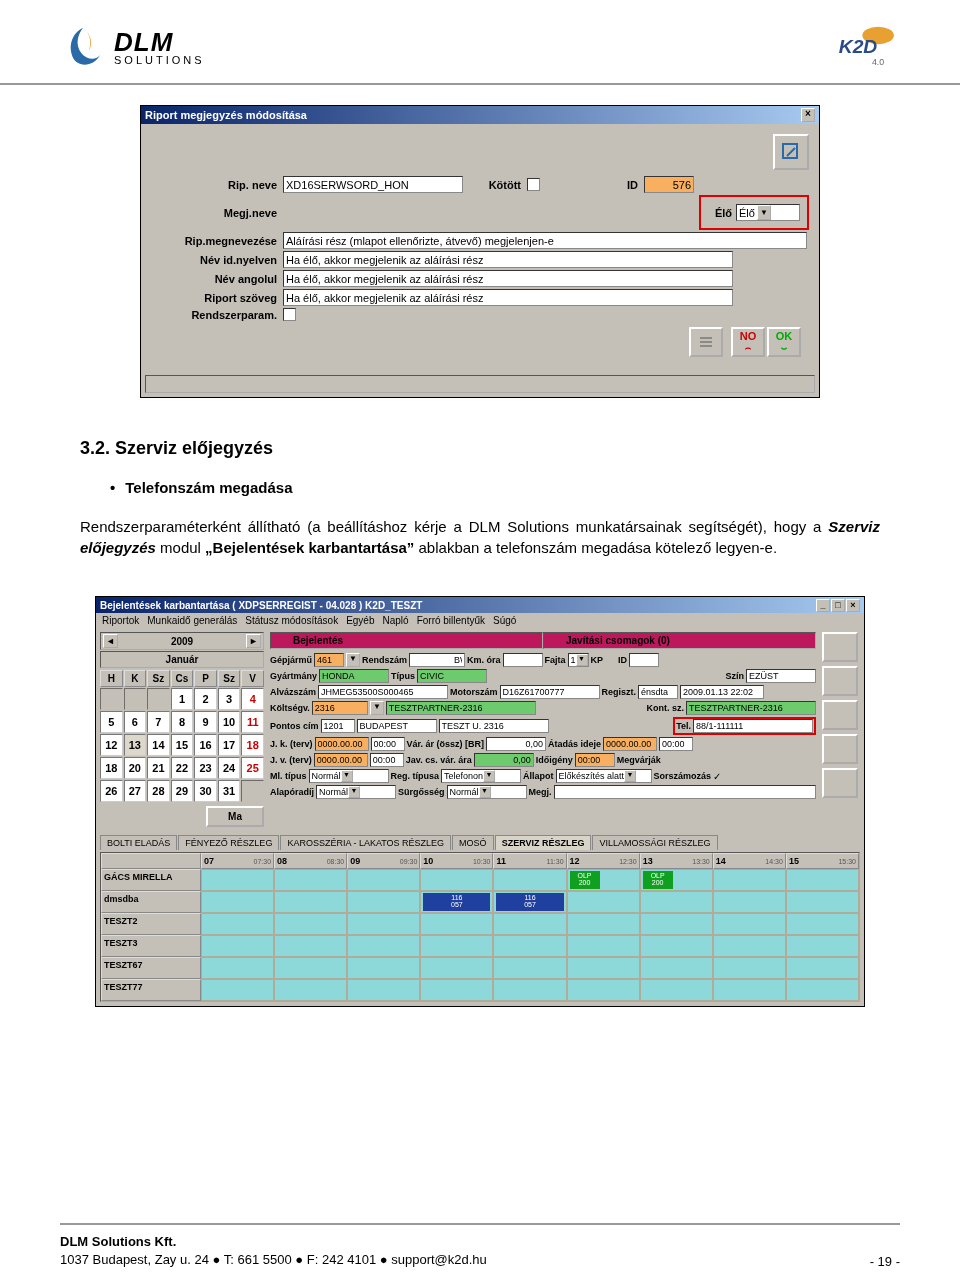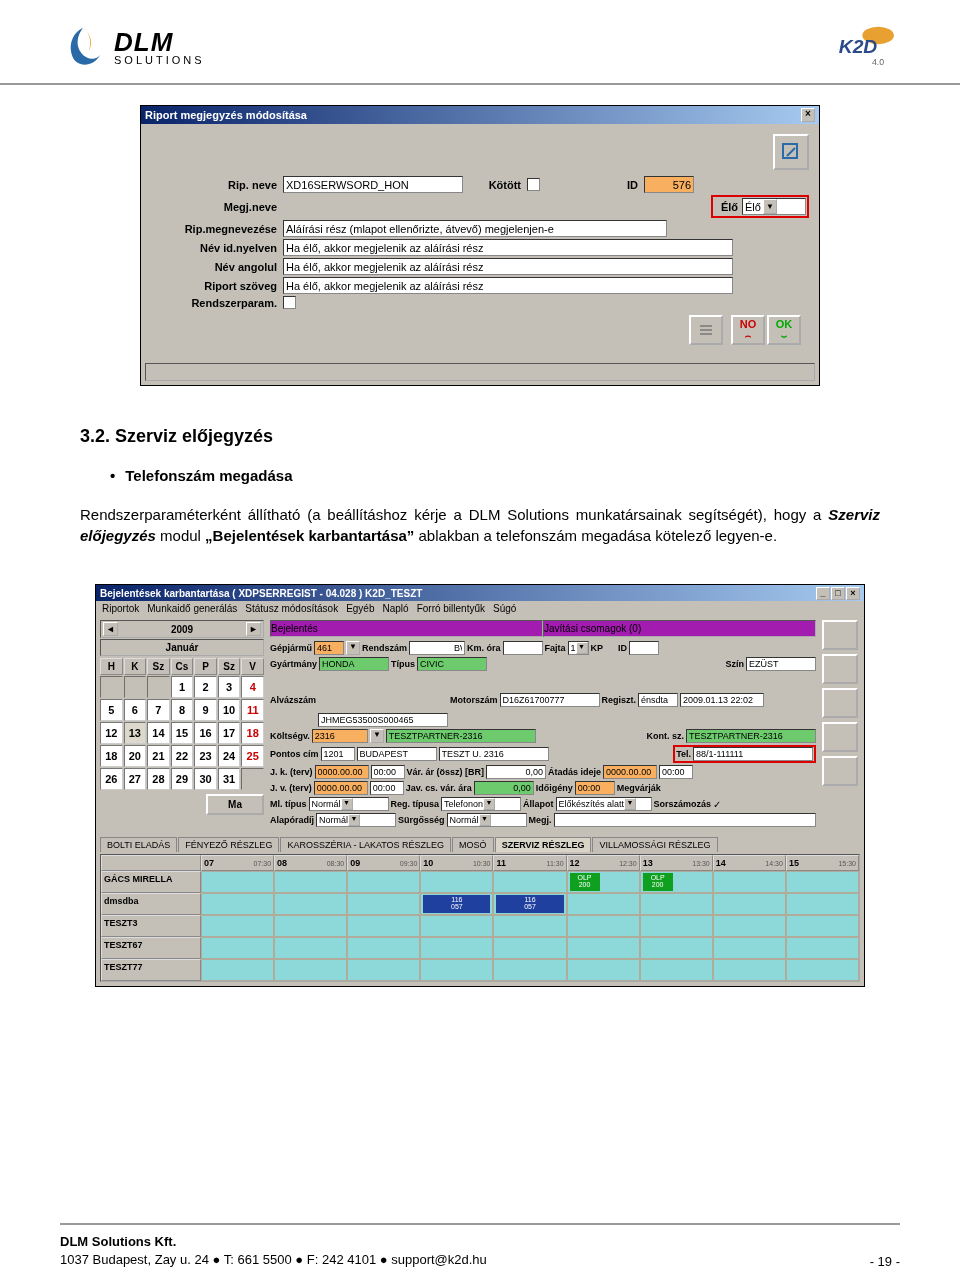--- a/index.html
+++ b/index.html
@@ -251,22 +251,22 @@
     padding: 3px 20px; font-weight: bold;
   }
 
   .center-form {
     flex: 1;
   }
   .cf-head {
     display: flex; margin-bottom: 4px;
   }
   .cf-head .col {
-    flex: 1; border: 1px inset #aaa; background: #a21caf;
-    padding: 2px 0; font-weight: normal;
+    flex: 1; border: 1px inset #aaa; background: #be185d;
+    padding: 2px 22px; font-weight: bold;
   }
   .cf-row { display: flex; align-items: center; gap: 2px; margin: 2px 0; flex-wrap: nowrap; }
   .cf-row .lbl { font-weight: bold; font-size: 9px; white-space: nowrap; }
   .cf-row input, .cf-row .val {
     font-size: 9px; border: 1px inset #888; background: #fff; height: 14px; padding: 0 2px;
   }
   .green { background: #6dcb6d !important; }
   .orange { background: #f8b060 !important; }
   .cf-row .btn-sq { width: 14px; height: 14px; border: 1px outset #fff; background: #c4c0b8; font-size: 8px; text-align: center; }
   .mini-select { display: inline-flex; align-items: center; border: 1px inset #888; background: #fff; height: 14px; font-size: 9px; padding-left: 2px; }
@@ -366,32 +366,32 @@
       <input type="text" style="width: 180px;" value="XD16SERWSORD_HON">
       <span class="lbl" style="width:60px">Kötött</span>
       <span class="chk"></span>
       <span class="lbl" style="width:100px">ID</span>
       <input type="text" class="id-field" value="576" style="">
     </div>
 
     <div class="form-row">
       <span class="lbl">Megj.neve</span>
       <span style="flex:1"></span>
-      <span class="hl-red-box" style="display:flex;align-items:center;padding:1px">
+      <span class="hl-red-box" style="display:flex;align-items:center;padding:7px">
         <span class="lbl" style="width:28px">Élő</span>
         <span class="select" style="width:64px">
           <span>Élő</span>
           <span class="arrow">▼</span>
         </span>
       </span>
     </div>
 
     <div class="form-row">
       <span class="lbl">Rip.megnevezése</span>
-      <input type="text" style="width: 384px;" value="Aláírási rész (mlapot ellenőrizte, átvevő) megjelenjen-e">
+      <input type="text" style="width: 524px;" value="Aláírási rész (mlapot ellenőrizte, átvevő) megjelenjen-e">
     </div>
     <div class="form-row">
       <span class="lbl">Név id.nyelven</span>
       <input type="text" style="width: 450px;" value="Ha élő, akkor megjelenik az aláírási rész">
     </div>
     <div class="form-row">
       <span class="lbl">Név angolul</span>
       <input type="text" style="width: 450px;" value="Ha élő, akkor megjelenik az aláírási rész">
     </div>
     <div class="form-row">
@@ -537,21 +537,21 @@
         <input class="green" style="width: 70px;" value="HONDA">
         <span class="lbl">Típus</span>
         <input class="green" style="width: 70px;" value="CIVIC">
         <span style="flex:1"></span>
         <span class="lbl">Szín</span>
         <input style="width: 70px;" value="EZÜST">
       </div>
 
       <div class="cf-row">
         <span class="lbl">Alvázszám</span>
-        <input style="width: 130px; margin-top: 40px;" value="JHMEG53500S000465">
+        <input style="width: 130px;" value="JHMEG53500S000465">
         <span class="lbl">Motorszám</span>
         <input style="width: 100px;" value="D16Z61700777">
         <span class="lbl">Regiszt.</span>
         <input style="width: 40px;" value="énsdta">
         <input style="width: 84px;" value="2009.01.13 22:02">
       </div>
 
       <div class="cf-row">
         <span class="lbl">Költségv.</span>
         <input class="orange" style="width: 56px;" value="2316">
@@ -718,20 +718,32 @@
           </div>
           <div class="cell">
             <div class="block" style="left: 2px; right: 2px; background: rgb(32, 64, 160);">116<br>057</div>
           </div>
           <div class="cell"></div>
           <div class="cell"></div>
           <div class="cell"></div>
           <div class="cell"></div>
         </div>
         <div class="gantt-row">
+          <div class="rowlbl">TESZT2</div>
+          <div class="cell"></div>
+          <div class="cell"></div>
+          <div class="cell"></div>
+          <div class="cell"></div>
+          <div class="cell"></div>
+          <div class="cell"></div>
+          <div class="cell"></div>
+          <div class="cell"></div>
+          <div class="cell"></div>
+        </div>
+        <div class="gantt-row">
           <div class="rowlbl">TESZT3</div>
           <div class="cell"></div>
           <div class="cell"></div>
           <div class="cell"></div>
           <div class="cell"></div>
           <div class="cell"></div>
           <div class="cell"></div>
           <div class="cell"></div>
           <div class="cell"></div>
           <div class="cell"></div>

